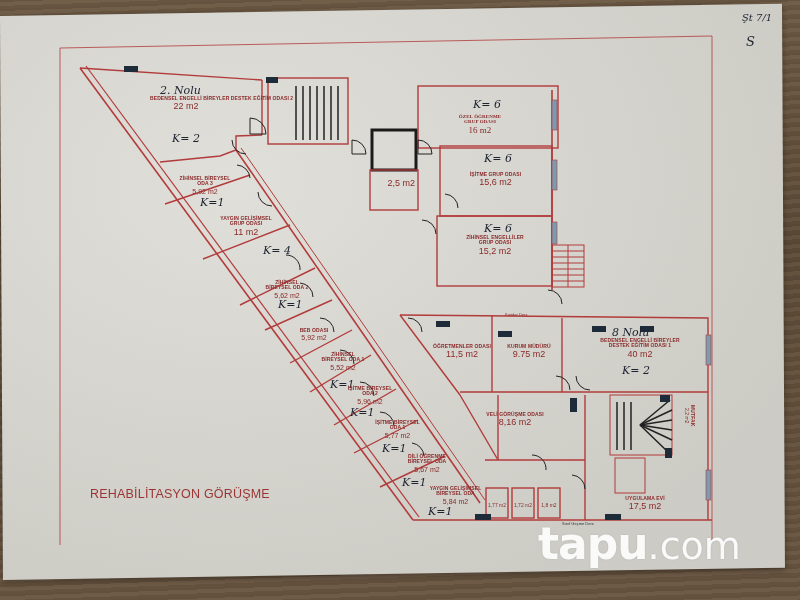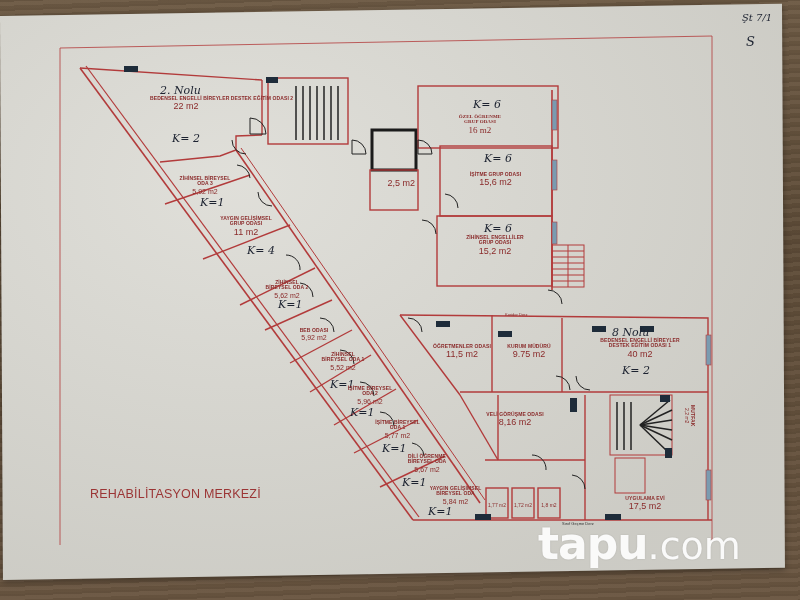--- a/index.html
+++ b/index.html
@@ -224,21 +224,21 @@
 <div class="room-label" style="left:178px;top:176px;width:54px;">
   <span class="name" style="white-space:normal;">ZİHİNSEL BİREYSEL ODA 3</span>
   <span class="area" style="font-size:7px;">5,92 m2</span>
 </div>
 <div class="hand" style="left:200px;top:196px;">K=1</div>
 
 <div class="room-label" style="left:218px;top:216px;width:56px;">
   <span class="name" style="white-space:normal;">YAYGIN GELİŞİMSEL GRUP ODASI</span>
   <span class="area">11 m2</span>
 </div>
-<div class="hand" style="left:247px;top:244px;">K= 4</div>
+<div class="hand" style="left:263px;top:244px;">K= 4</div>
 
 <div class="room-label" style="left:262px;top:280px;width:50px;">
   <span class="name" style="white-space:normal;">ZİHİNSEL BİREYSEL ODA 2</span>
   <span class="area" style="font-size:7px;">5,62 m2</span>
 </div>
 <div class="hand" style="left:278px;top:298px;">K=1</div>
 
 <div class="room-label" style="left:294px;top:328px;width:40px;">
   <span class="name">BEB ODASI</span>
   <span class="area" style="font-size:7px;">5,92 m2</span>
@@ -313,21 +313,21 @@
 
 <div class="room-label" style="left:678px;top:410px;width:22px;transform:rotate(90deg);">
   <span class="name">MUTFAK</span>
   <span class="area" style="font-size:5px;">2,2 m2</span>
 </div>
 
 <div class="small-note" style="left:562px;top:521px;">Sınıf Geçme Derz</div>
 <div class="small-note" style="left:505px;top:312px;color:#8a2a2a;">Koridor Derz</div>
 
 <div class="title-block">
-  <div>REHABİLİTASYON MERKEZİ</div>
+  <div>REHABİLİTASYON GÖRÜŞME</div>
 </div>
 
 <div class="hand" style="left:742px;top:12px;font-size:10px;">Şt 7/1</div>
 <div class="hand" style="left:746px;top:34px;font-size:13px;">S</div>
 
 <div class="watermark">
   <span class="bold">tapu</span><span class="light">.com</span>
 </div>
 
 </body></html>

